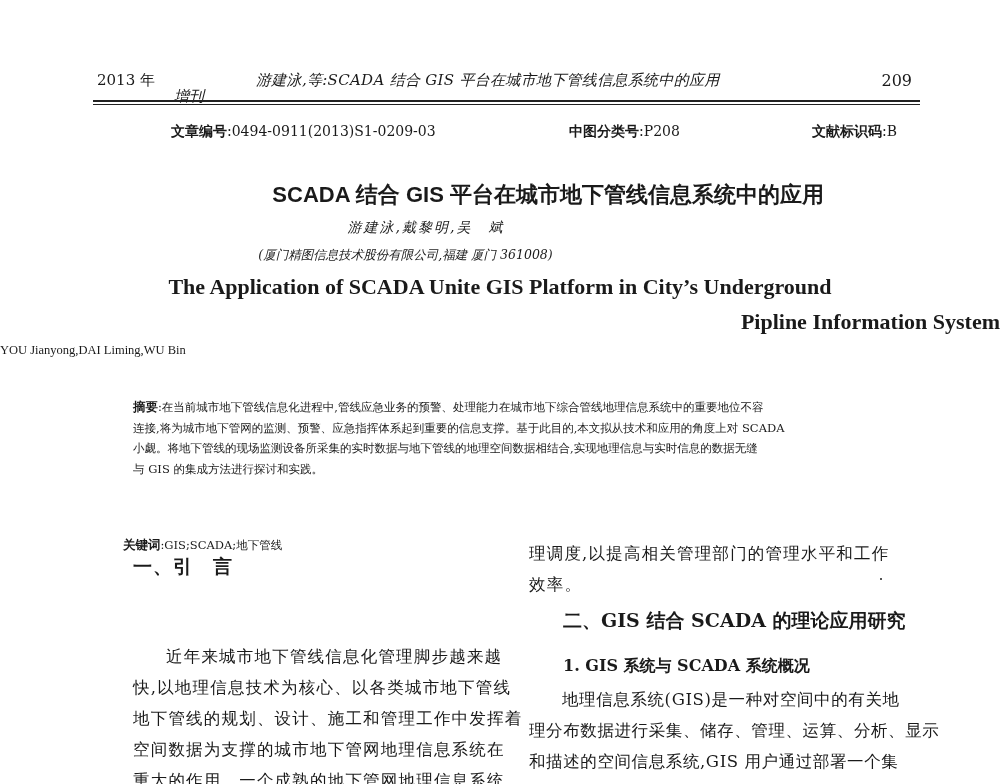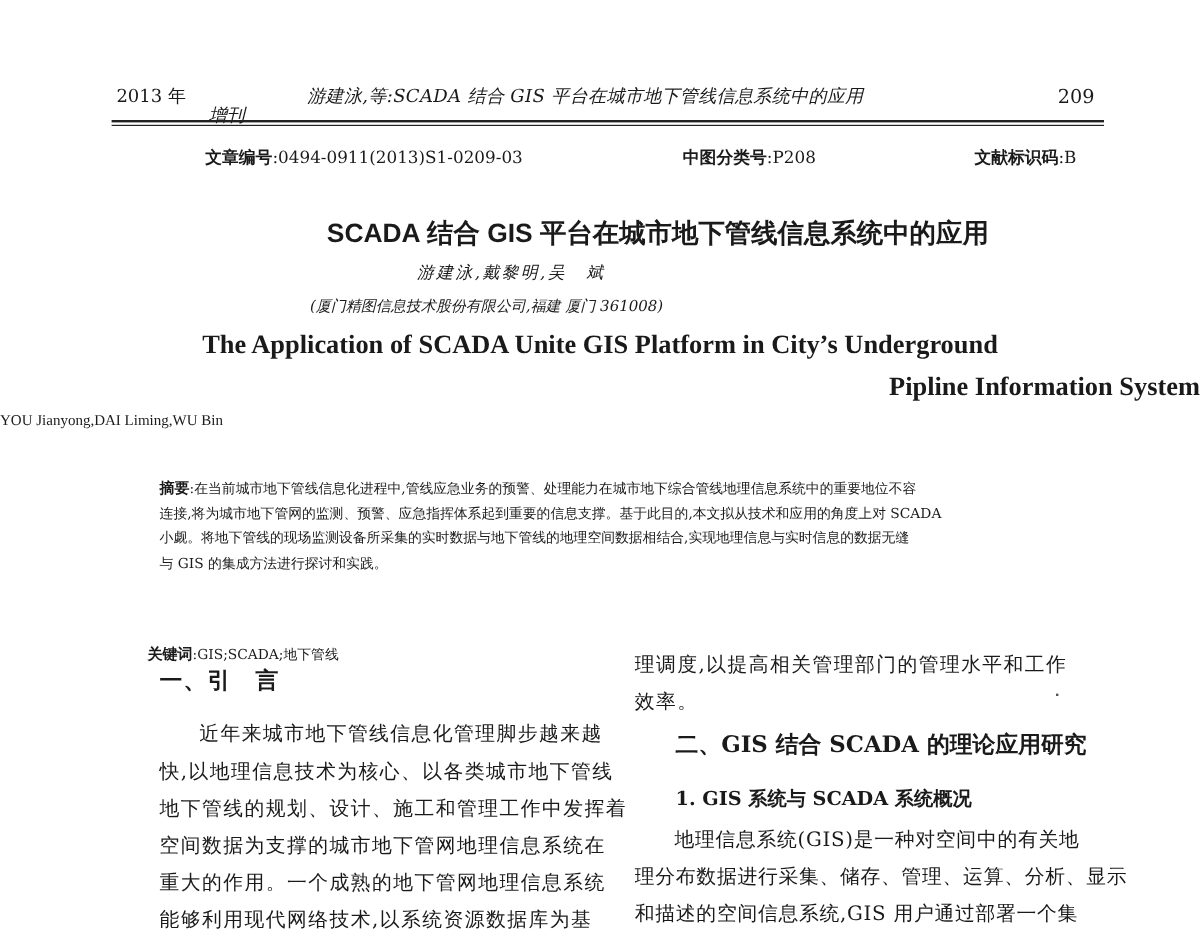--- a/index.html
+++ b/index.html
@@ -37,21 +37,21 @@
   .abstract { position: absolute; top: 397px; left: 133px; width: 758px; font-size: 11.5px; line-height: 20.5px; }
   .abstract .line { display: block; white-space: nowrap; }
   .abstract b { font-family: "DejaVu Sans", sans-serif; font-weight: bold; font-size: 12.5px; }
   .keywords { position: absolute; top: 493px; left: 123px; font-size: 11.5px; margin-top: 44px; }
   .keywords b { font-family: "DejaVu Sans", sans-serif; font-weight: bold; font-size: 12.5px; }
 
   
   .col { position: absolute; font-size: 16.5px; line-height: 31px; }
   .col-left { left: 133px; top: 596px; width: 365px; }
   .col .line { display: block; white-space: nowrap; letter-spacing: 1.2px; }
-  .col .indent { padding-left: 33px; }
+  .col .indent { padding-left: 33px; margin-top: 45px; }
 
   .h-sec1 { top: 554px; left: 133px; font-size: 19px; font-weight: bold; font-family: "DejaVu Sans", sans-serif; letter-spacing: 1px; }
   .h-sec2 { top: 608px; left: 563px; font-size: 19px; font-weight: bold; font-family: "DejaVu Serif", serif; }
   .h-sub1 { top: 656px; left: 563px; font-size: 16px; font-weight: bold; font-family: "DejaVu Serif", serif; }
 
   .col-right-top { position: absolute; left: 529px; top: 538px; font-size: 16.5px; line-height: 31px; }
   .col-right-top .line { display: block; white-space: nowrap; letter-spacing: 1.2px; }
   .col-right-body { position: absolute; left: 529px; top: 684px; font-size: 16.5px; line-height: 31px; }
   .col-right-body .line { display: block; white-space: nowrap; letter-spacing: 0.6px; }
   .col-right-body .indent { padding-left: 33px; }

